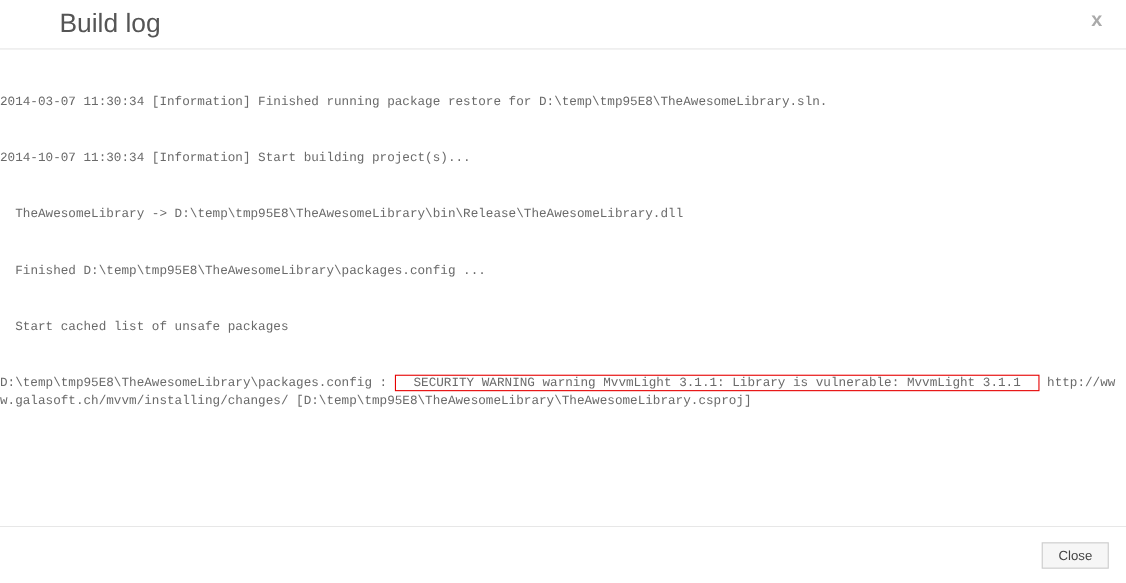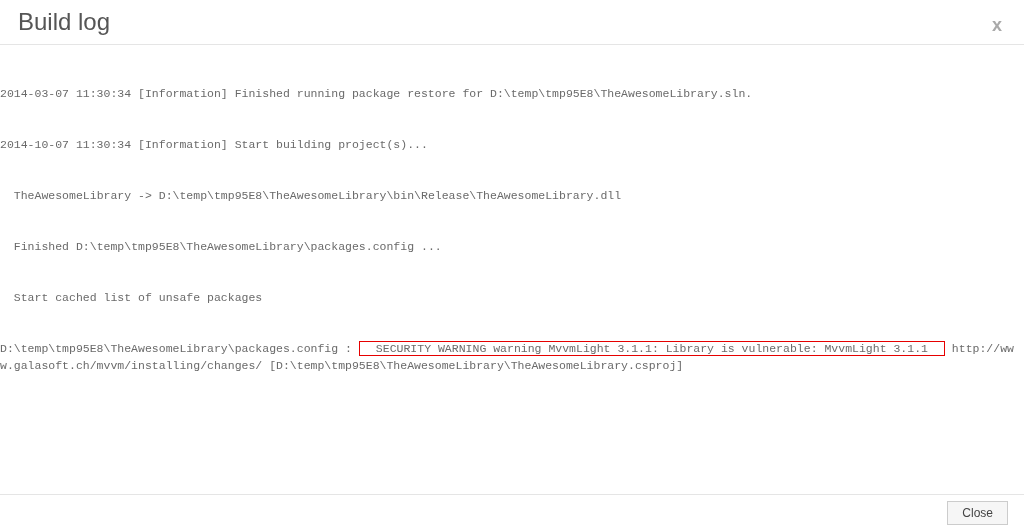--- a/index.html
+++ b/index.html
@@ -8,21 +8,22 @@
       background: #ffffff;
       width: 1024px;
       height: 530px;
       overflow: hidden;
       position: relative;
     }
     .header {
       padding: 8px 18px 8px 18px;
       display: flex;
       justify-content: space-between;
-      align-items: flex-end;
+      align-items: flex-start;
+      margin-left: 36px;
     }
     .title {
       font-size: 24px;
       font-weight: 300;
       color: #555;
     }
     .close-x {
       color: #aaa;
       font-size: 18px;
       font-weight: bold;
@@ -51,21 +52,21 @@
     .highlight-box {
       border: 1px solid #e60000;
       padding: 0 16px;
       display: inline;
     }
     .footer {
       position: absolute;
       bottom: 0;
       left: 0;
       right: 0;
-      height: 36px;
+      height: 52px;
       border-top: 1px solid #e5e5e5;
       background: #fff;
       display: flex;
       justify-content: flex-end;
       align-items: center;
       padding: 0 16px;
     }
     .btn-close {
       background: #f6f6f6;
       border: 1px solid #ccc;

